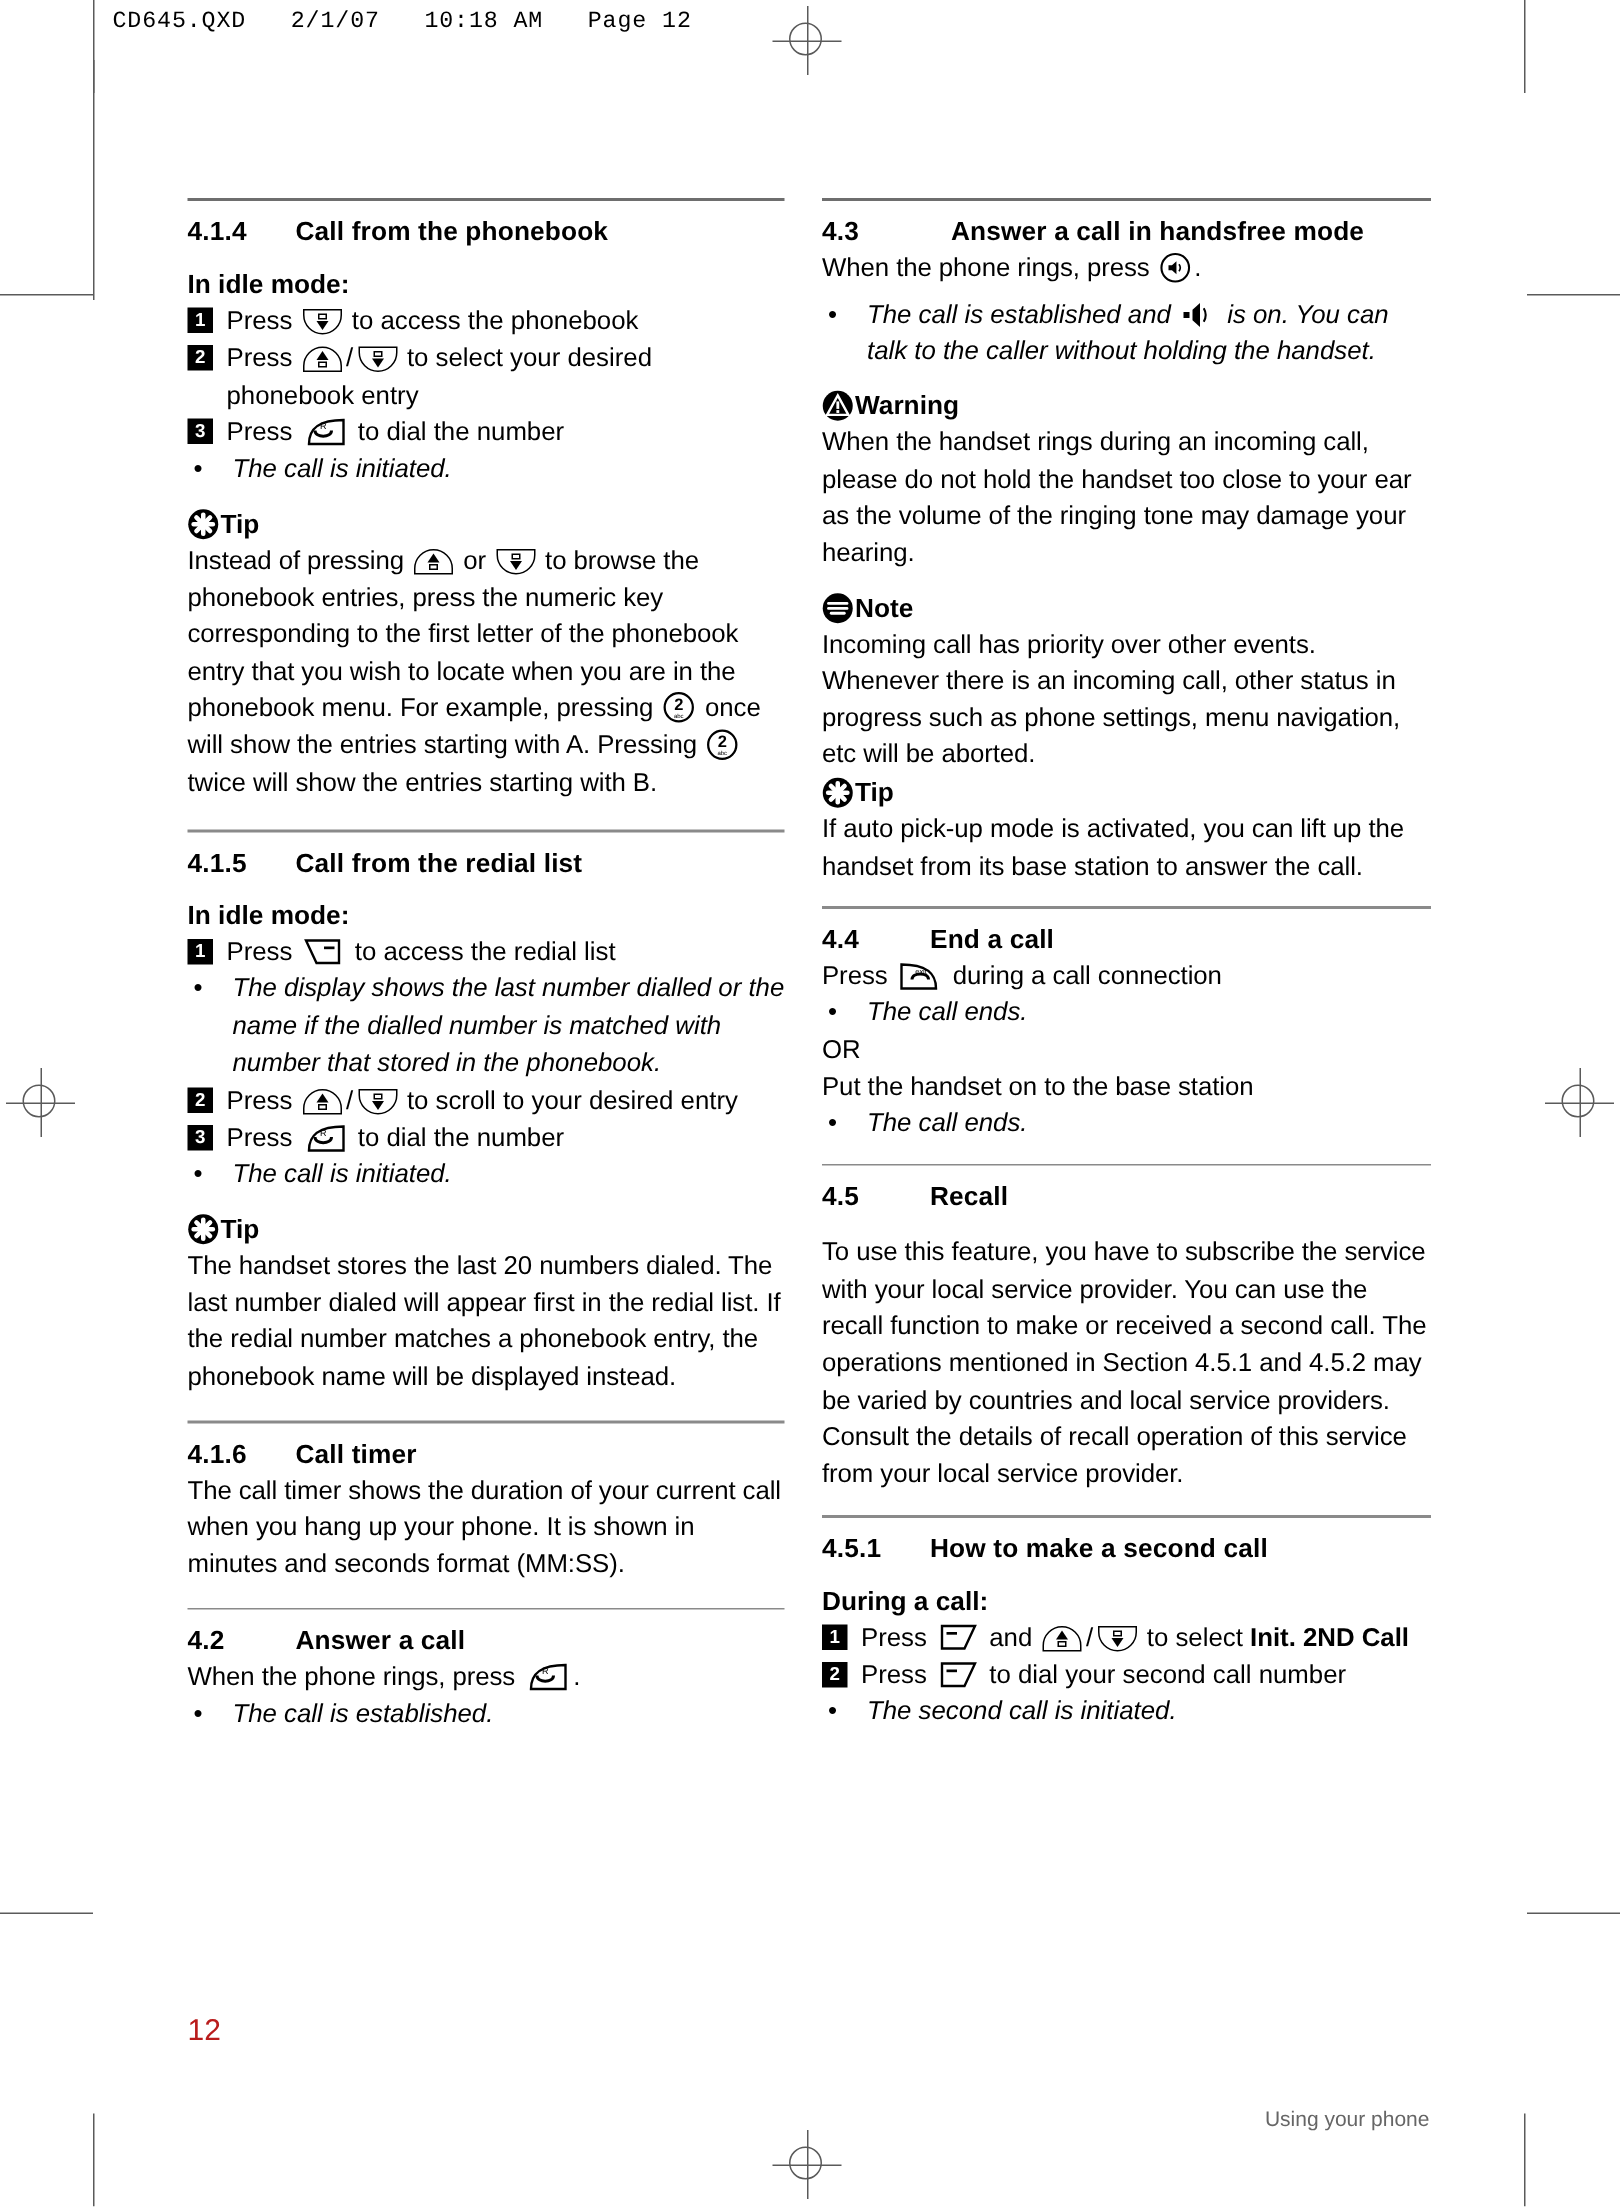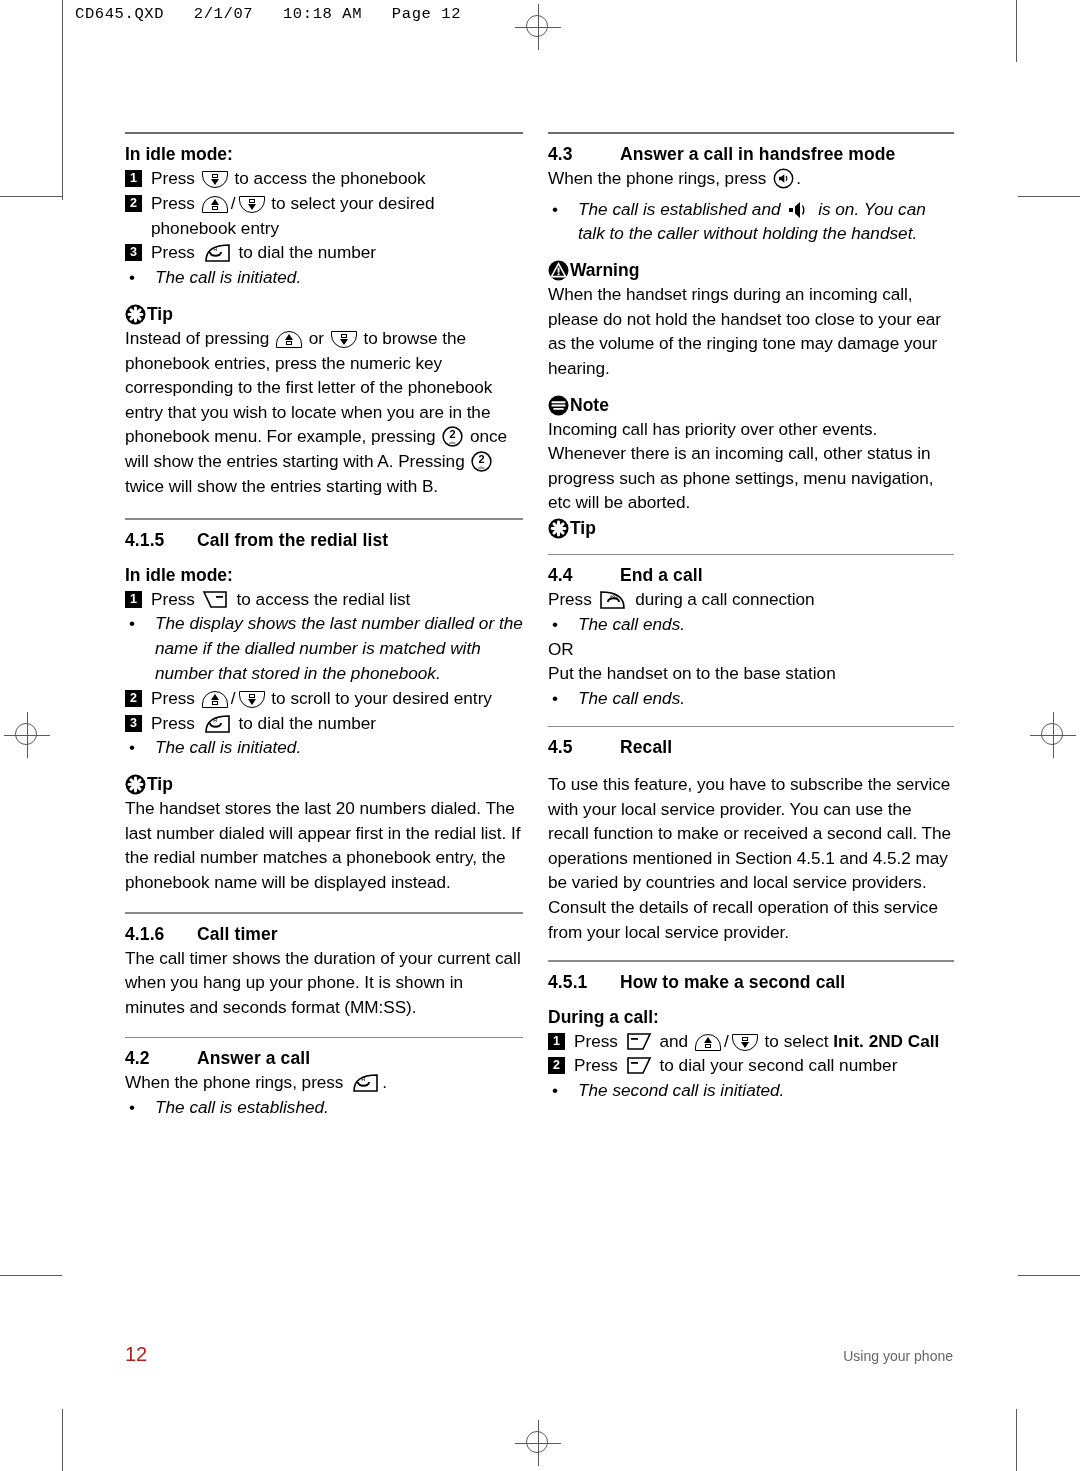--- a/index.html
+++ b/index.html
@@ -116,21 +116,21 @@
 
   
   .badge{width:21px;height:21px;display:inline-block;position:relative;flex:0 0 auto;}
 
   
   .footer-num{
     position:absolute;left:125px;top:1343px;
     font-size:20px;color:#b91c1c;font-family:"Liberation Sans",sans-serif;
   }
   .footer-txt{
-    position:absolute;right:127px;top:1348px;
+    position:absolute;right:127px;top:1404px;
     font-size:14px;color:#666;
   }
 </style>
 </head>
 <body>
 
 <div>
   <div class="crop-line" style="left:0;top:196px;width:62px;height:1.4px;"></div>
   <div class="crop-line" style="left:62px;top:0;width:1.4px;height:62px;"></div>
   <div class="crop-line" style="right:0;top:196px;width:62px;height:1.4px;"></div>
@@ -163,20 +163,24 @@
   </div>
 </div>
 
 <div class="page-header">CD645.QXD   2/1/07   10:18 AM   Page 12</div>
 
 <div class="col col-left">
 
   <div class="rule"></div>
 
   <section>
+    <h2 class="sec">
+      <span class="num">4.1.4</span>
+      <span>Call from the phonebook</span>
+    </h2>
     <div class="subhead">In idle mode:</div>
 
     <div class="step">
       <span class="numbox">1</span>
       <span class="txt">
         <span>Press</span>
         <span class="ic ic-down"><span class="sh"></span><span class="bar"></span><span class="tri"></span></span>
         <span>to access the phonebook</span>
       </span>
     </div>
@@ -361,21 +365,21 @@
       <span class="txt">The call is established.</span>
     </div>
   </section>
 </div>
 
 <div class="col col-right">
 
   <div class="rule"></div>
 
   <section>
-    <h2 class="sec" style="margin-bottom:1px;">
+    <h2 class="sec" style="margin-bottom:1px;gap:14px;">
       <span class="num">4.3</span>
       <span>Answer a call in handsfree mode</span>
     </h2>
     <p class="body">
       <span>When the phone rings, press</span>
       <span class="ic ic-spk">
         <svg width="21" height="21" viewBox="0 0 21 21">
             <circle cx="10.5" cy="10.5" r="9.2" fill="#fff" stroke="#000" stroke-width="1.4"></circle>
             <path d="M6 8.8 L8.3 8.8 L11.3 6.2 L11.3 14.8 L8.3 12.2 L6 12.2 Z" fill="#000"></path>
             <path d="M13 8.2 q1.7 2.3 0 4.6" fill="none" stroke="#000" stroke-width="1.1"></path>
@@ -439,20 +443,21 @@
               <rect x="9" y="2.6" width="3" height="15.8" rx="1.4"></rect>
               <rect x="2.6" y="9" width="15.8" height="3" rx="1.4"></rect>
               <rect x="9" y="2.6" width="3" height="15.8" rx="1.4" transform="rotate(45 10.5 10.5)"></rect>
               <rect x="9" y="2.6" width="3" height="15.8" rx="1.4" transform="rotate(-45 10.5 10.5)"></rect>
               <circle cx="10.5" cy="10.5" r="2.9"></circle>
             </g>
           </svg>
       </span>
       <span class="lbl">Tip</span>
     </div>
+    <p class="body">If auto pick-up mode is activated, you can lift up the handset from its base station to answer the call.</p>
   </section>
 
   <div class="rule-thin" style="margin-top:15px;"></div>
 
   <section>
     <h2 class="sec" style="margin-bottom:1px;">
       <span class="num">4.4</span>
       <span>End a call</span>
     </h2>
     <p class="body">

